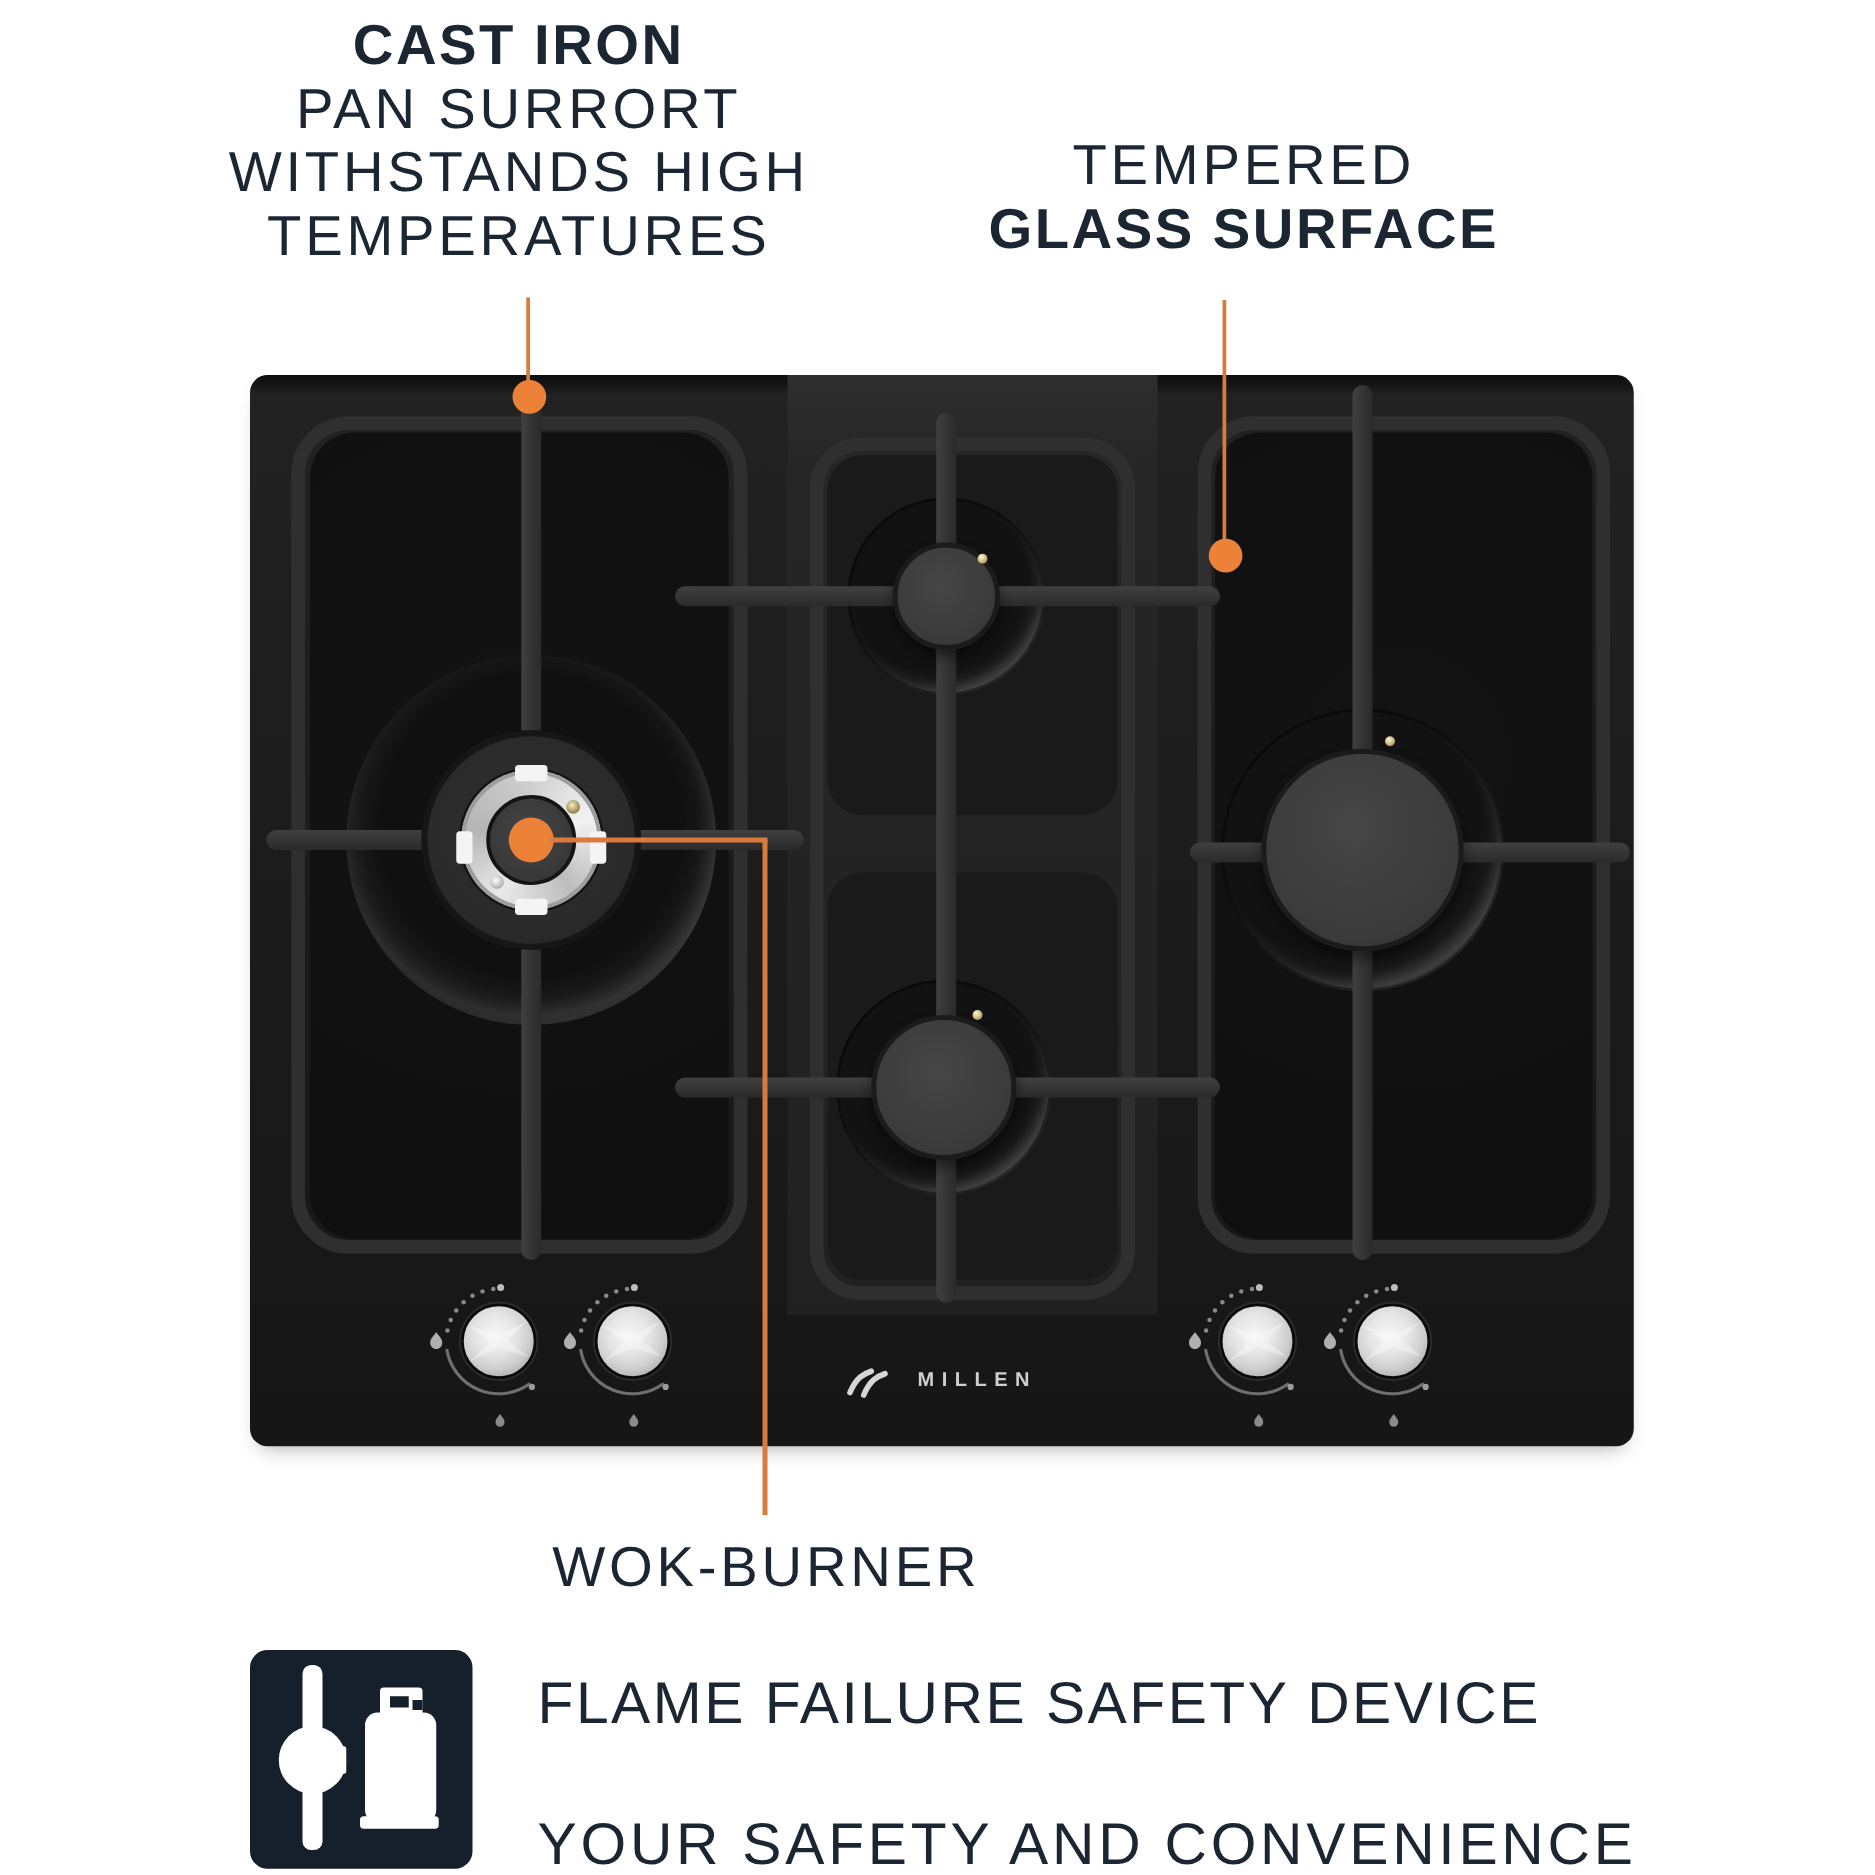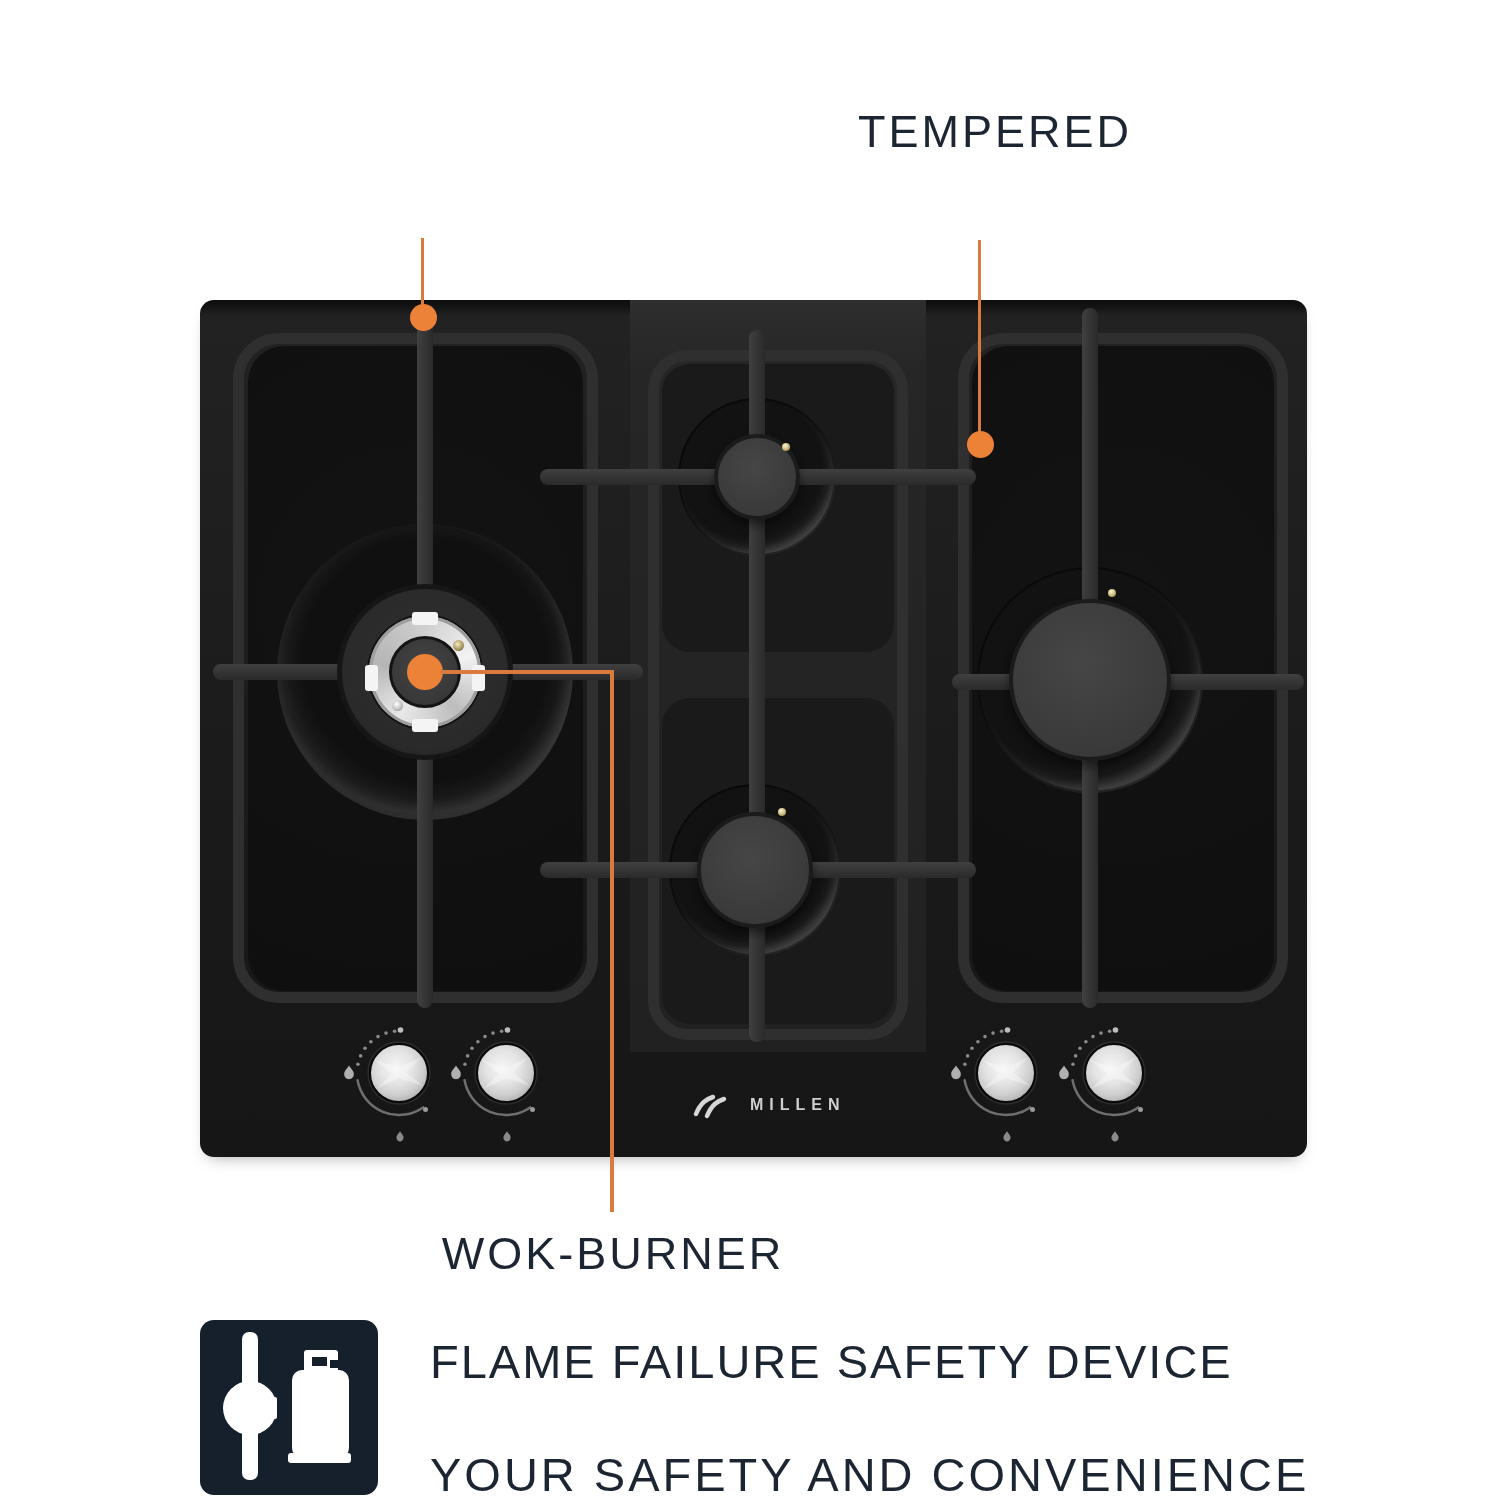--- a/index.html
+++ b/index.html
@@ -114,23 +114,30 @@
     <defs>
       <radialGradient id="knobGrad" cx="45%" cy="40%" r="65%">
         <stop offset="0%" stop-color="#f6f6f6"></stop>
         <stop offset="45%" stop-color="#e4e4e4"></stop>
         <stop offset="75%" stop-color="#cdcdcd"></stop>
         <stop offset="100%" stop-color="#a9a9a9"></stop>
       </radialGradient>
     </defs>
   </svg>
 
+  <div class="abs callout-text tl-block">
+    <div class="bold">CAST IRON</div>
+    <div>PAN SURRORT</div>
+    <div>WITHSTANDS HIGH</div>
+    <div>TEMPERATURES</div>
+  </div>
 
   <div class="abs callout-text tr-block">
     <div>TEMPERED</div>
+    <div class="bold">GLASS SURFACE</div>
   </div>
 
   <div class="abs hob">
     <div class="abs center-column"></div>
     <div class="abs panel panel-left"></div>
     <div class="abs panel panel-right"></div>
     <div class="abs panel-ctop panel"></div>
     <div class="abs panel-cbot panel"></div>
 
     <div class="abs frame frame-left"></div>
@@ -265,21 +272,21 @@
         <path d="M0,-8 C2.5,-4 6,-1.5 6,2.5 C6,6.5 3.3,9 0,9 C-3.3,9 -6,6.5 -6,2.5 C-6,-1.5 -2.5,-4 0,-8 Z" fill="#8a8a8a"></path>
       </g>
       <circle cx="0" cy="0" r="31" fill="none" stroke="#2c2c2c" stroke-width="1.5"></circle>
       <circle cx="0" cy="0" r="29" fill="url(#knobGrad)" stroke="#0a0a0a" stroke-width="2"></circle>
       <g opacity="0.35" fill="#ffffff">
         <polygon points="-27,0 0,-5 27,0 0,5" transform="rotate(28)"></polygon>
         <polygon points="-27,0 0,-5 27,0 0,5" transform="rotate(-35)"></polygon>
       </g>
     </svg>
 
-    <div class="abs logo" style="left:492px;top:790px;">
+    <div class="abs logo" style="left:476px;top:790px;">
       <svg width="46" height="30" viewBox="0 0 46 30">
         <g stroke="#d6d6d6" stroke-width="4.5" fill="none" stroke-linecap="round">
           <path d="M4 24 C9 12, 15 9, 21 7"></path>
           <path d="M15 26 C20 14, 26 11, 32 9"></path>
         </g>
       </svg>
       <span class="logo-text">MILLEN</span>
     </div>
   </div>
 

